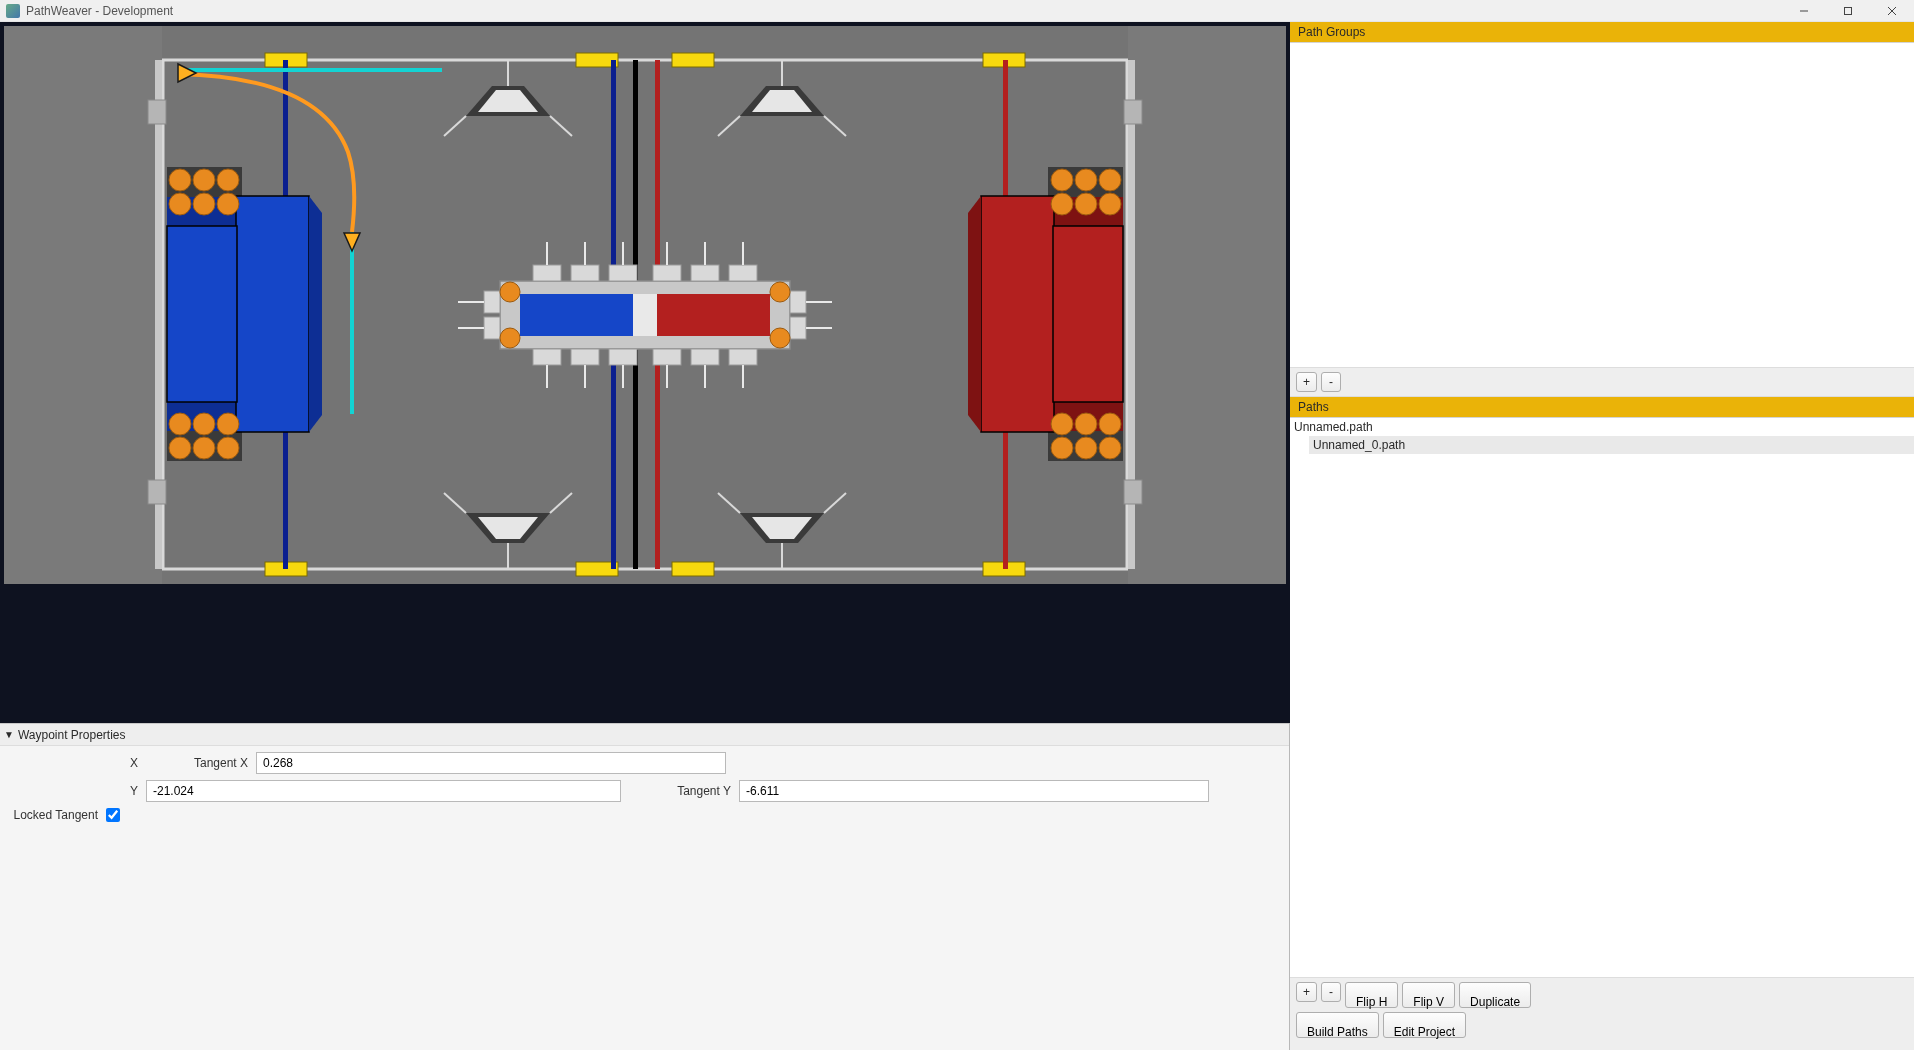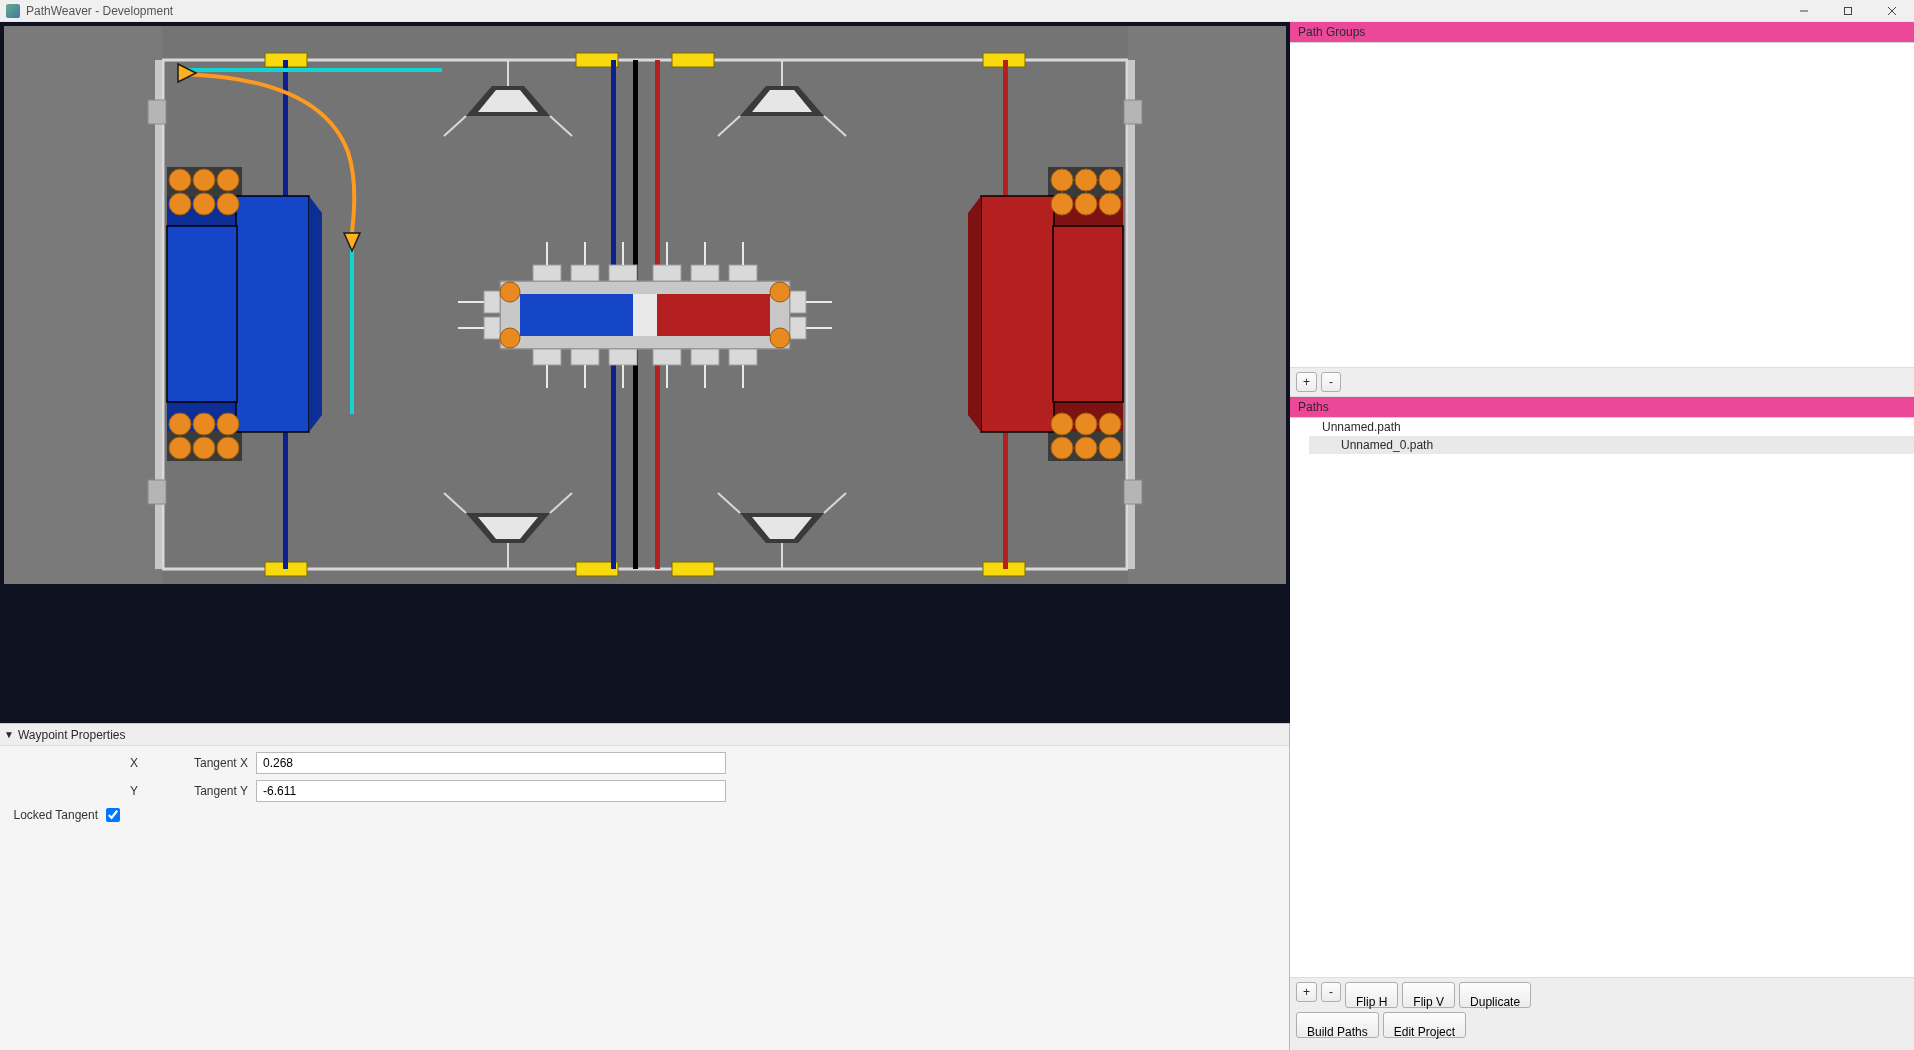--- a/index.html
+++ b/index.html
@@ -98,21 +98,21 @@
 .wp-chk {
   width:14px; height:14px;
 }
 .right {
   flex:1;
   background:#fff;
   display:flex;
   flex-direction:column;
 }
 .panel-header {
-  background:#ec4899;
+  background:#eab308;
   height:21px;
   border-bottom:1px solid #d4d4d4;
   display:flex; align-items:center;
   padding-left:8px;
   font-size:12px;
 }
 .panel-body {
   flex:1;
   background:#fff;
 }
@@ -132,21 +132,21 @@
   font-size:12px;
   display:flex; align-items:center; justify-content:center;
   cursor:pointer;
 }
 .path-list {
   flex:0 0 auto;
 }
 .path-item {
   height:18px;
   display:flex; align-items:center;
-  padding-left:32px;
+  padding-left:4px;
   font-size:12px;
 }
 .path-item.selected {
   background:#e9e9e9;
   margin-left:19px;
 }
 .right-bottom {
   margin-top:auto;
   padding:4px 6px 8px 6px;
   background:#eee;
@@ -378,20 +378,21 @@
             <div class="wp-label">X</div>
           </div>
           <div class="wp-col wp-col2">
             <div class="wp-label">Tangent X</div>
             <input class="wp-input" value="0.268" style="">
           </div>
         </div>
         <div class="wp-row">
           <div class="wp-col">
             <div class="wp-label">Y</div>
+            <input class="wp-input" value="-21.024" style="">
           </div>
           <div class="wp-col wp-col2">
             <div class="wp-label">Tangent Y</div>
             <input class="wp-input" value="-6.611" style="">
           </div>
         </div>
         <div class="wp-row">
           <div class="wp-col wp-col2">
             <div class="wp-label">Locked Tangent</div>
             <input type="checkbox" class="wp-chk" checked="" style="">

